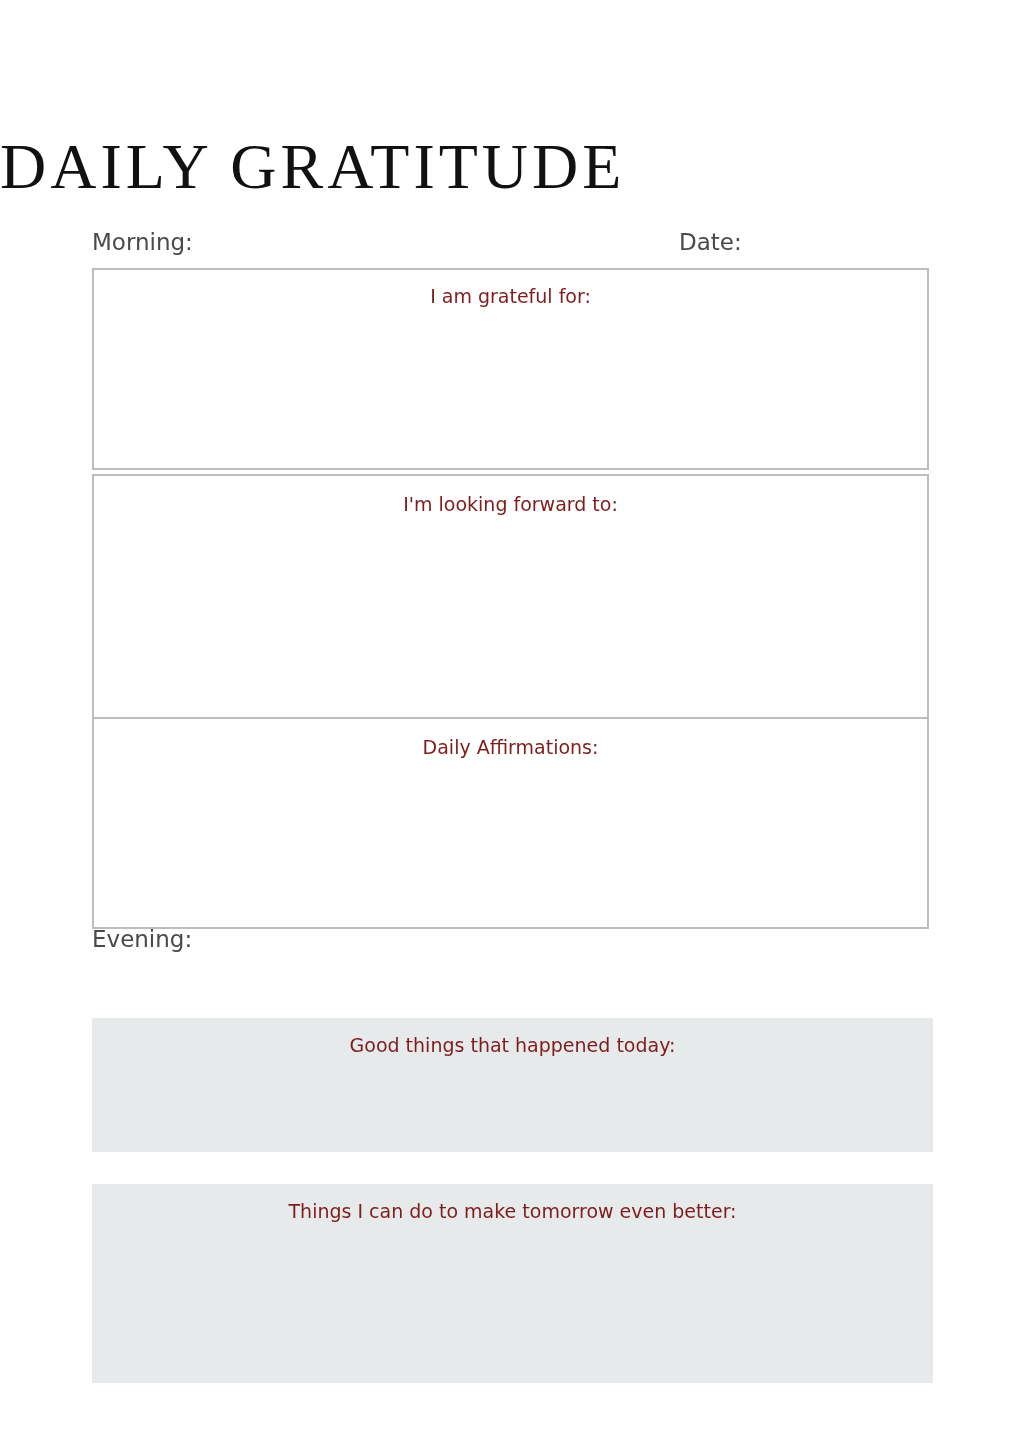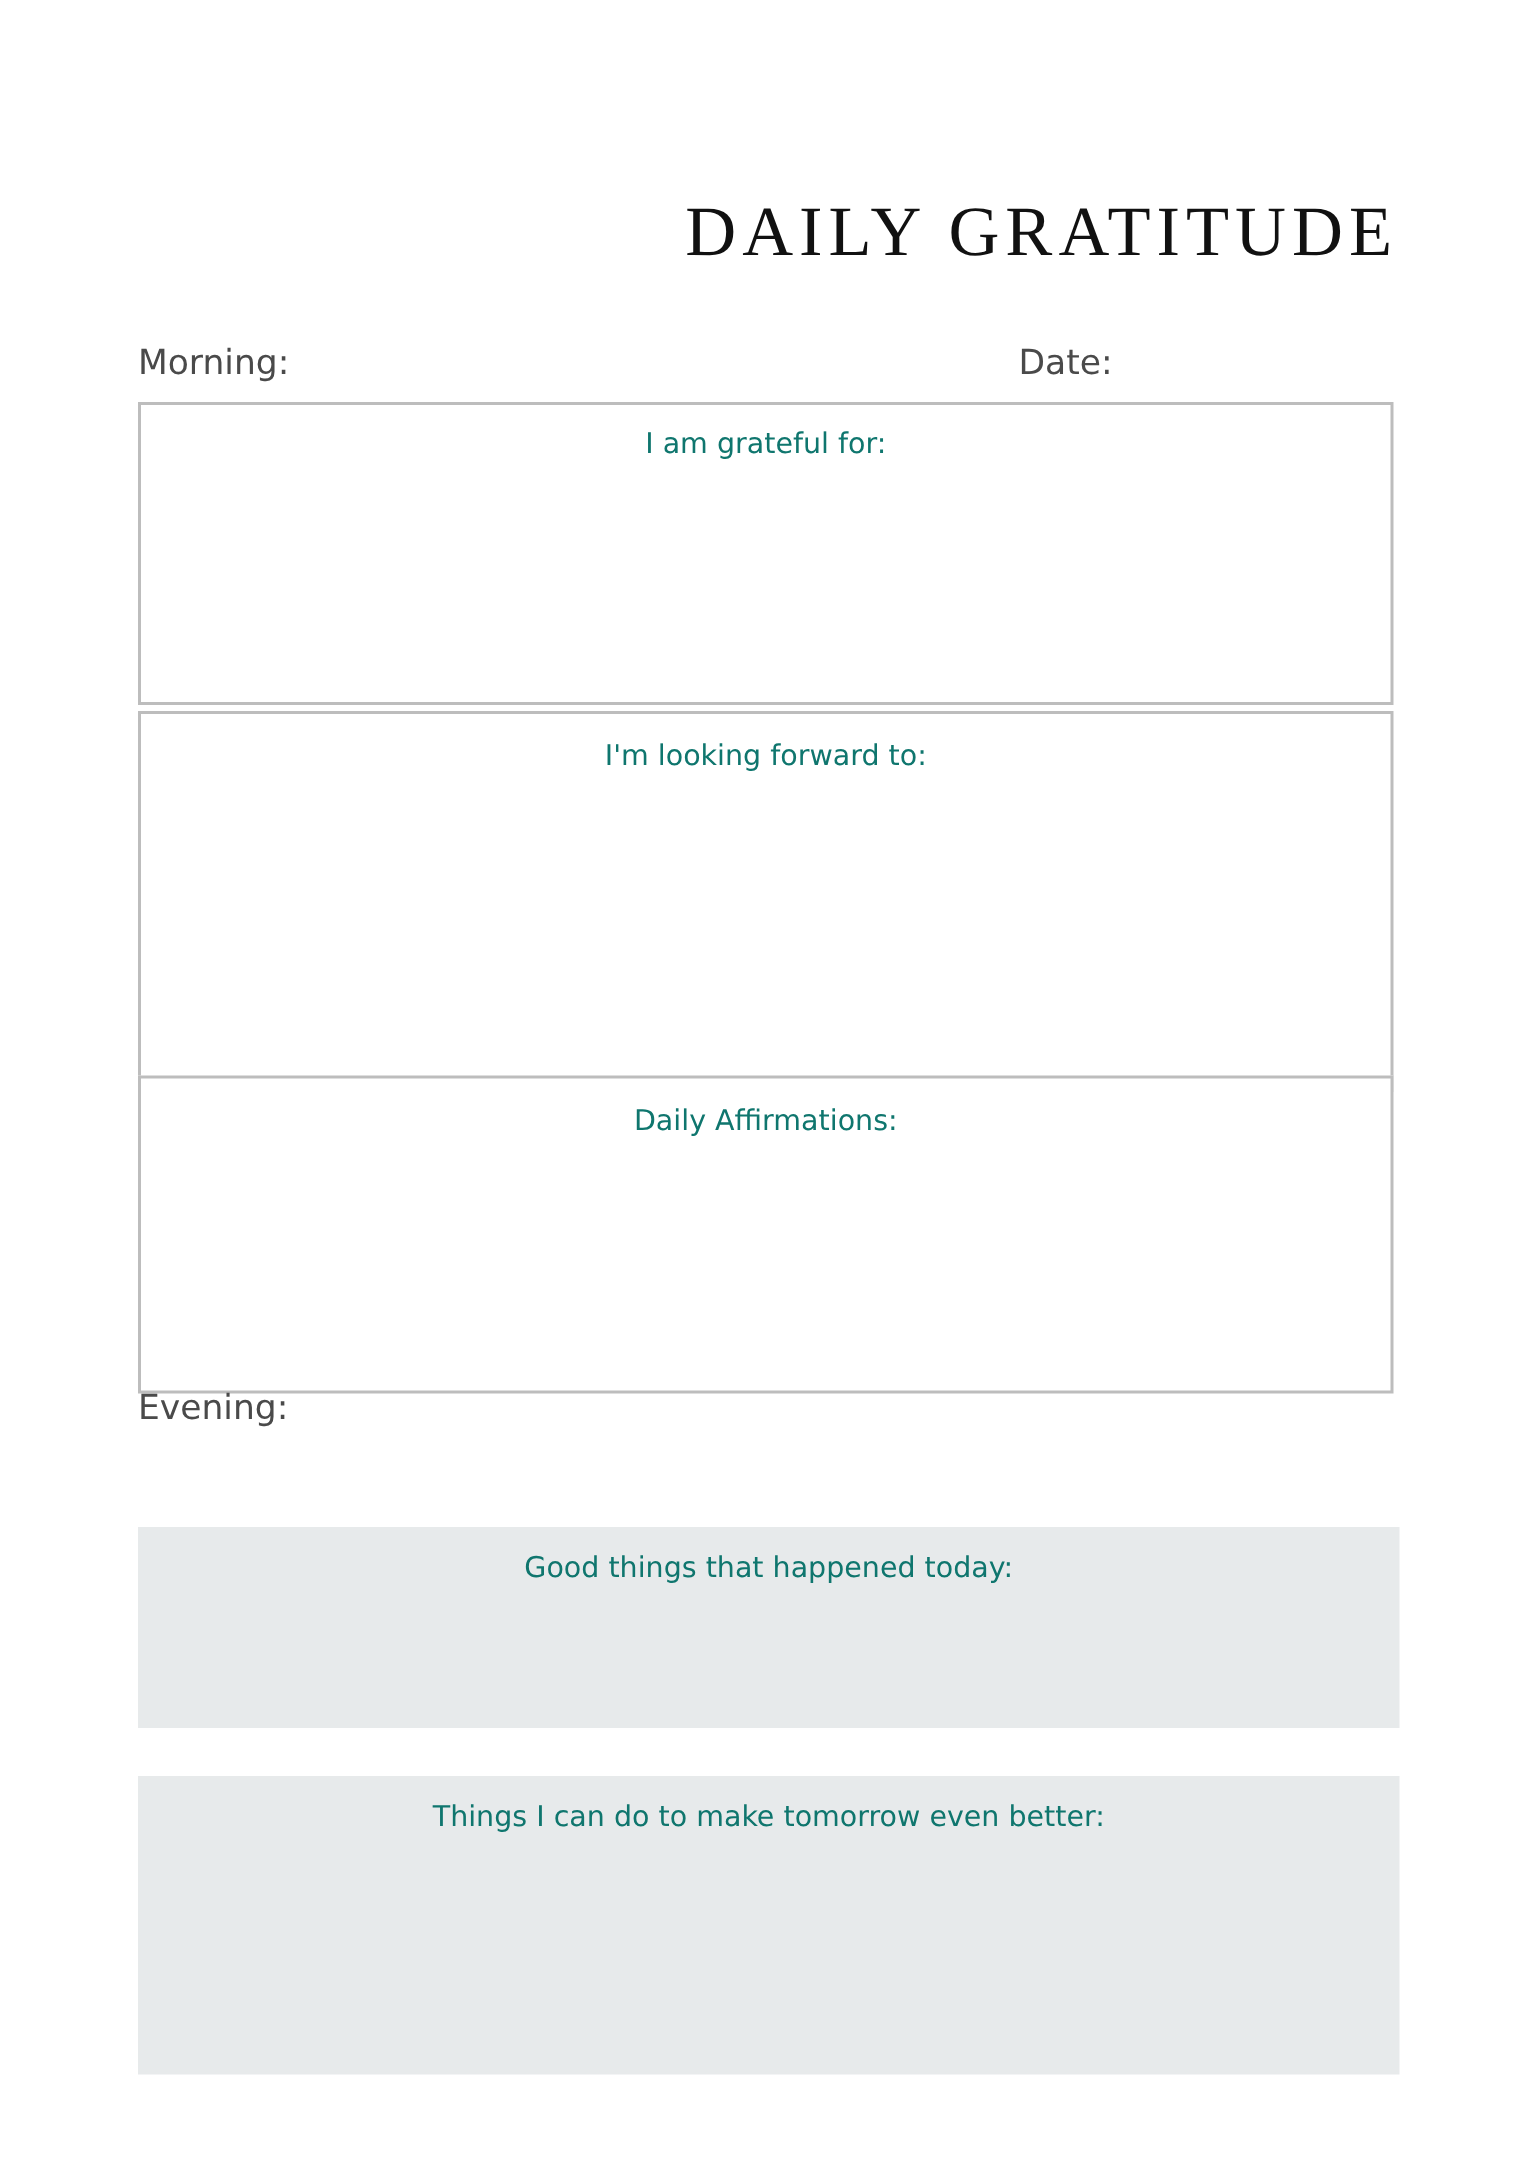--- a/index.html
+++ b/index.html
@@ -1,35 +1,35 @@
 <!DOCTYPE html>
 <html><head>
   <meta charset="utf-8">
   <style>
     html, body { margin: 0; padding: 0; background: #ffffff; }
     body { width: 1024px; height: 1448px; position: relative; overflow: hidden; }
     .title {
-      position: absolute; left: 0; top: 86px; width: 932px; text-align: right;
+      position: absolute; left: 0; top: 86px; width: 932px; text-align: left;
       font-family: "Liberation Serif", "DejaVu Serif", serif;
-      font-size: 47px; letter-spacing: 4px; color: #111111; font-weight: normal;
+      font-size: 64px; letter-spacing: 4px; color: #111111; font-weight: normal;
       line-height: 76px;
     }
     .section-label {
       position: absolute; font-family: "DejaVu Sans", "Liberation Sans", sans-serif;
       font-size: 23px; color: #4a4a4a; line-height: 28px;
     }
     .box {
       position: absolute; left: 92px; width: 837px; box-sizing: border-box;
       border: 2px solid #bdbdbd; background: #ffffff;
     }
     .box.filled { border: none; background: #e7eaeb; width: 841px; }
     .box-label {
       position: absolute; left: 0; right: 0; text-align: center;
       font-family: "DejaVu Sans", "Liberation Sans", sans-serif;
-      font-size: 19px; color: #0f766e; line-height: 24px;
+      font-size: 19px; color: #7f1d1d; line-height: 24px;
     }
   </style>
 </head>
 <body>
 
 <h1 class="title">DAILY GRATITUDE</h1>
 
 <div class="section-label" style="left:92px; top:228px;">Morning:</div>
 <div class="section-label" style="left:663px; top:228px;margin-left:16px;">Date:</div>
 

